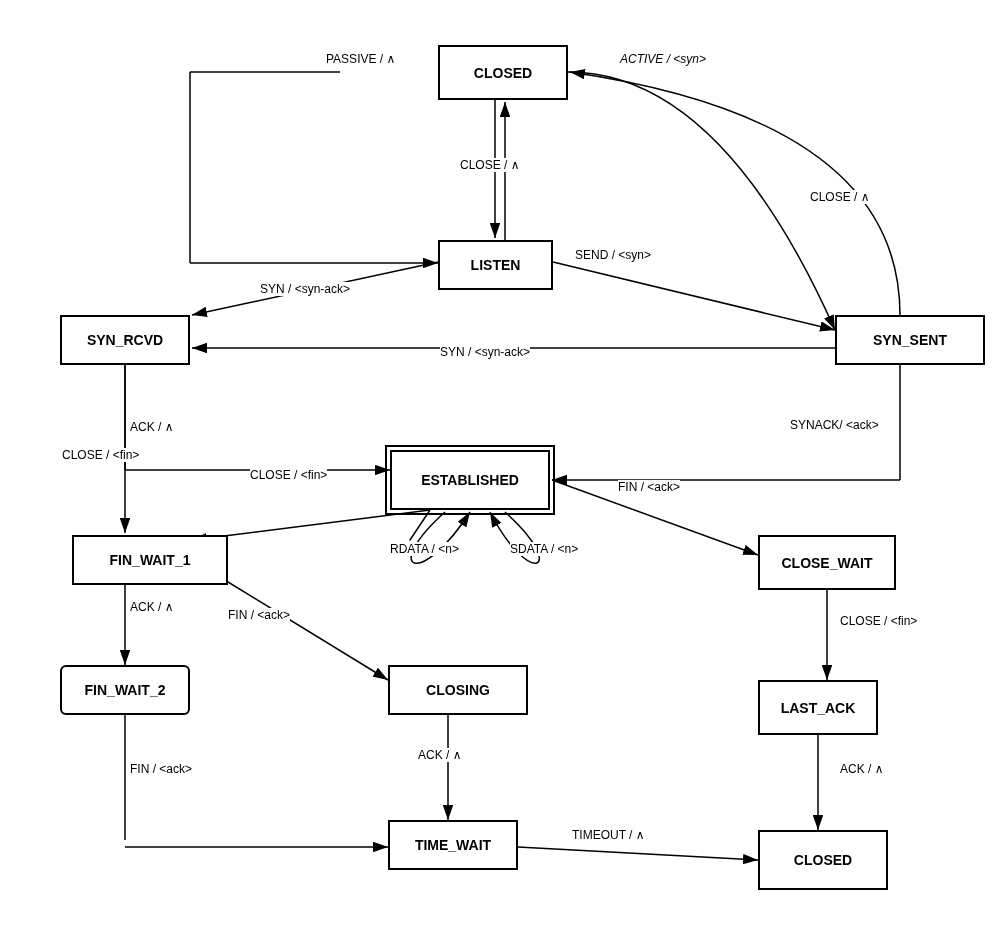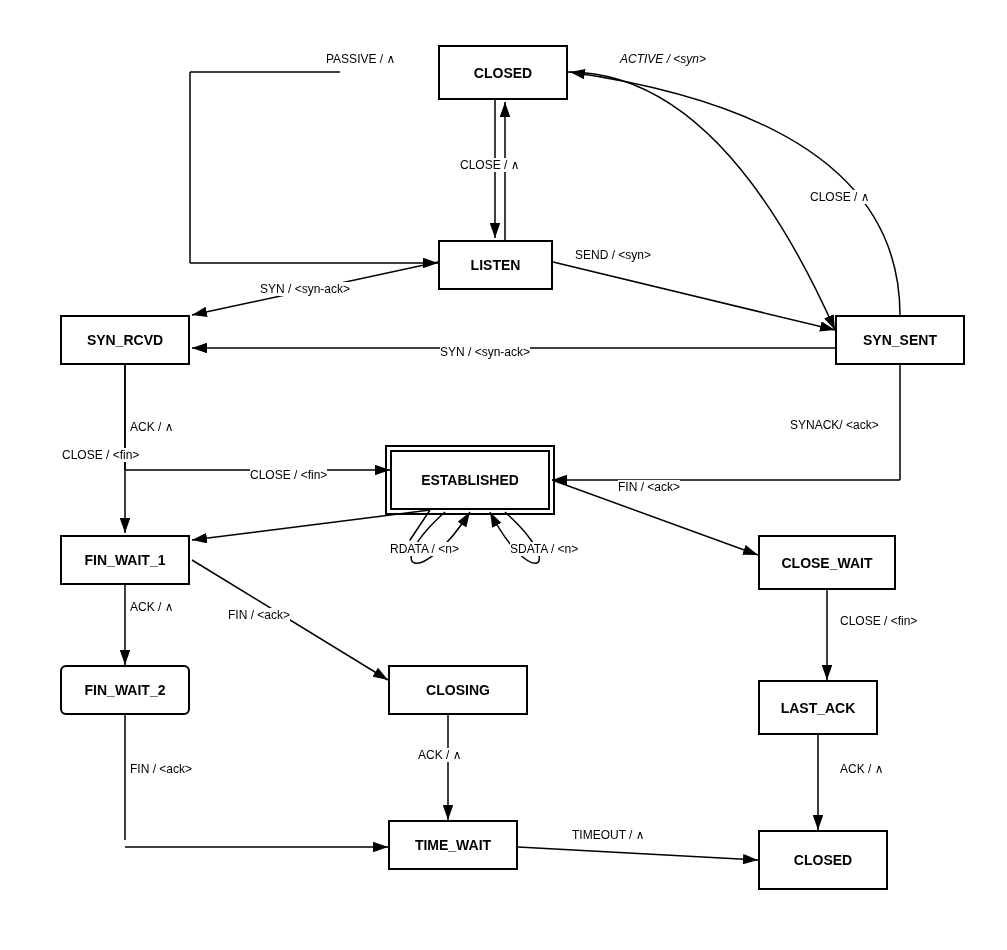--- a/index.html
+++ b/index.html
@@ -117,29 +117,29 @@
   </div>
 
   <div class="state-box" style="left:438px; top:240px; width:115px; height:50px;">
     <span>LISTEN</span>
   </div>
 
   <div class="state-box" style="left:60px; top:315px; width:130px; height:50px;">
     <span>SYN_RCVD</span>
   </div>
 
-  <div class="state-box" style="left:835px; top:315px; width:130px; height:50px;">
+  <div class="state-box" style="left:835px; top:315px; width:150px; height:50px;">
     <span>SYN_SENT</span>
   </div>
 
   <div class="state-box double" style="left:390px; top:450px; width:160px; height:60px;">
     <span>ESTABLISHED</span>
   </div>
 
-  <div class="state-box" style="left:60px; top:535px; width:130px; height:50px;">
+  <div class="state-box" style="left:72px; top:535px; width:156px; height:50px;">
     <span>FIN_WAIT_1</span>
   </div>
 
   <div class="state-box" style="left:758px; top:535px; width:138px; height:55px;">
     <span>CLOSE_WAIT</span>
   </div>
 
   <div class="state-box" style="left:60px; top:665px; width:130px; height:50px;border-radius:6px;">
     <span>FIN_WAIT_2</span>
   </div>

